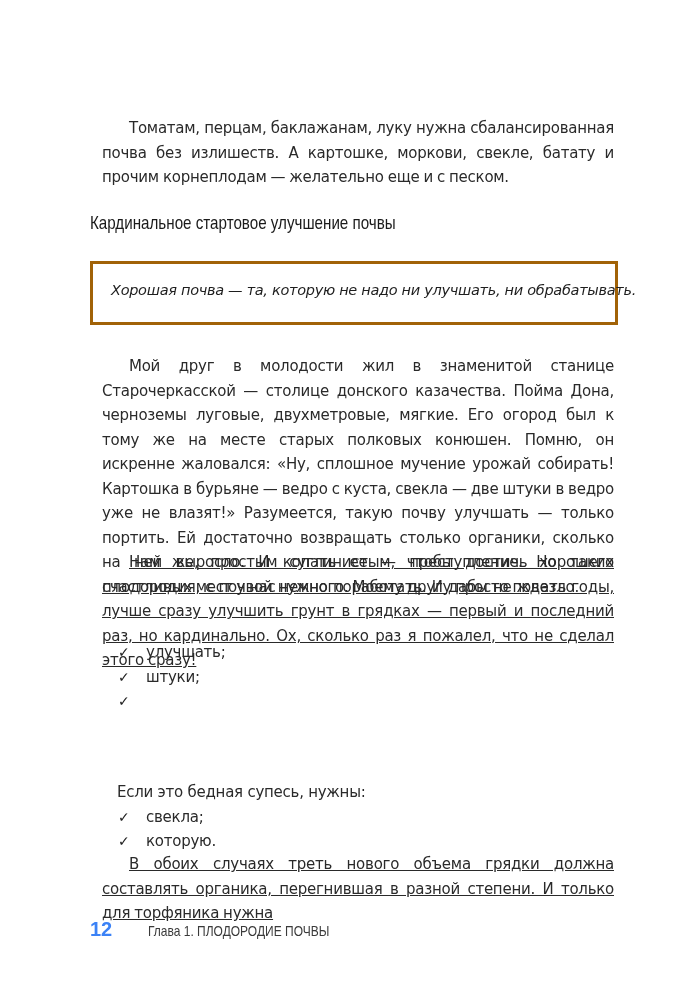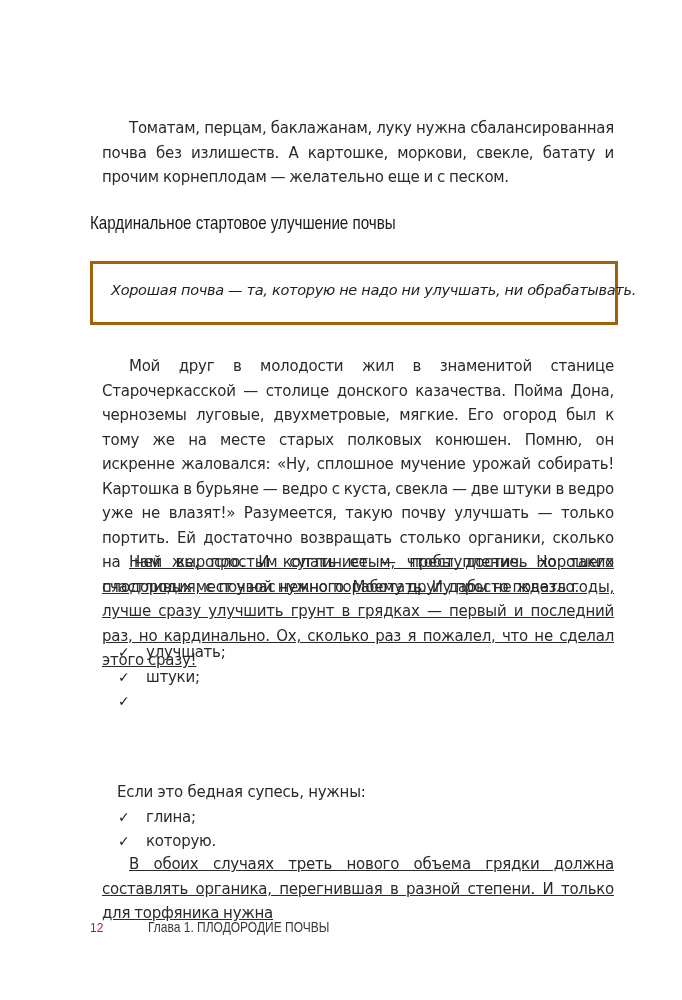--- a/index.html
+++ b/index.html
@@ -93,23 +93,23 @@
     }
     .footer {
       position: absolute;
       left: 90px;
       top: 918px;
       display: flex;
       align-items: baseline;
     }
     .page-num {
       font-family: "Liberation Sans", sans-serif;
-      font-weight: normal;
-      font-size: 12px;
-      color: #b91c1c;
+      font-weight: bold;
+      font-size: 20px;
+      color: #3b82f6;
       width: 58px;
     }
     .running-head {
       font-family: "Liberation Sans", sans-serif;
       font-size: 15px;
       color: #3a3a3a;
       transform: scaleX(0.8);
       transform-origin: left center;
       white-space: nowrap;
     }
@@ -145,21 +145,21 @@
         <span class="check">✓</span>
       </li>
     </ul>
   </div>
 
   <div class="block" style="top:780px;">
     <p class="list-intro">Если это бедная супесь, нужны:</p>
     <ul class="list">
       <li>
         <span class="check">✓</span>
-        <span>глина;</span>
+        <span>свекла;</span>
       </li>
       <li>
         <span class="check">✓</span>
         <span>которую.</span>
       </li>
     </ul>
   </div>
 
   <p class="para indent block" style="top:840px;text-decoration:underline;">В обоих случаях треть нового объема грядки должна составлять органика, перегнившая в разной степени. И только для торфяника нужна</p>
 

